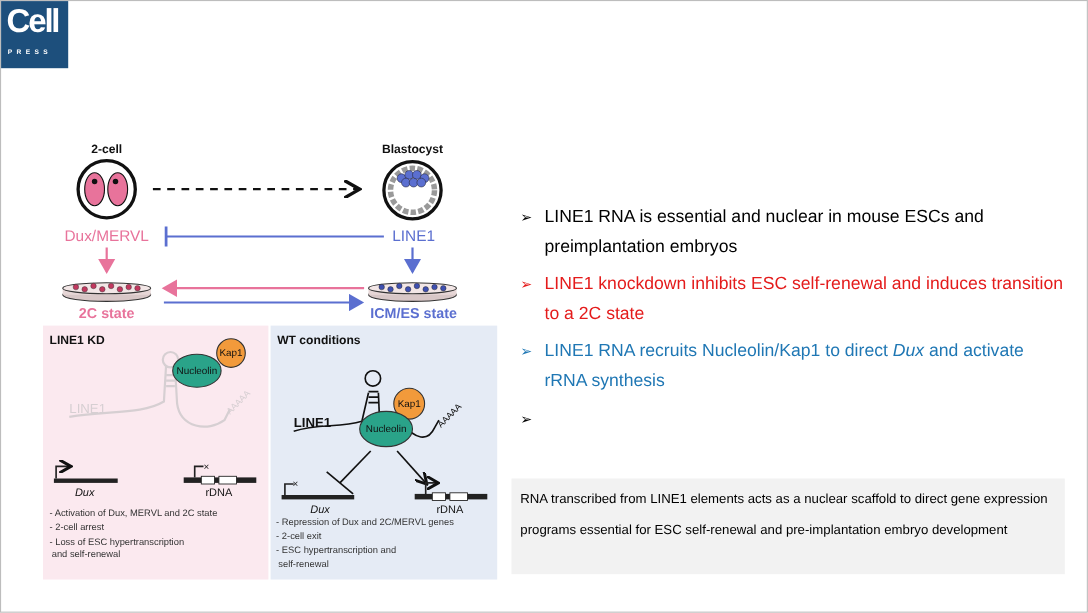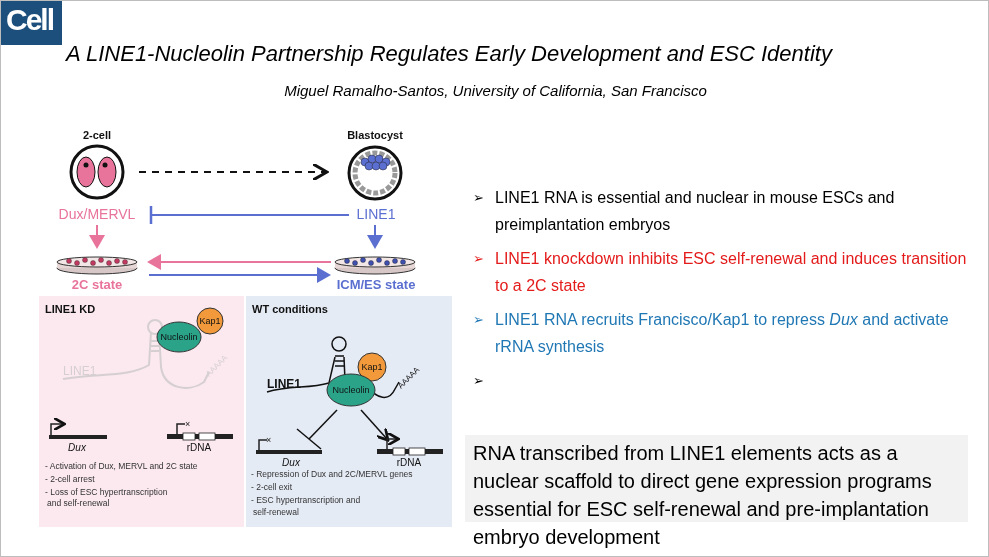--- a/index.html
+++ b/index.html
@@ -1,44 +1,42 @@
 <!DOCTYPE html>
 <html><head>
 <meta charset="utf-8">
 <style>
   html, body { margin:0; padding:0; background:#ffffff; }
   body { width:989px; height:557px; position:relative; overflow:hidden; font-family:"Liberation Sans", sans-serif; }
   .frame { position:absolute; left:0; top:0; width:987px; height:555px; border:1px solid #bdbdbd; background:#fff; }
-  .logo { position:absolute; left:0; top:0; width:61px; height:44px; background:#1d4f7c; color:#fff; }
+  .logo { position:absolute; left:0; top:0; width:61px; height:61px; background:#1d4f7c; color:#fff; }
   .logo .cell { position:absolute; left:5px; top:2px; font-family:"Liberation Sans", sans-serif; font-weight:bold; font-size:30px; letter-spacing:-2px; color:#fff; }
   .logo .press { position:absolute; left:6px; top:44px; font-size:6px; letter-spacing:4px; color:#fff; font-weight:bold; }
   .title { position:absolute; left:65px; top:40px; font-size:22px; font-style:italic; color:#000; white-space:nowrap; }
   .author { position:absolute; left:0; width:989px; top:81px; text-align:center; font-size:15px; font-style:italic; color:#000; }
   .figure { position:absolute; left:38px; top:126px; width:420px; height:400px; }
   .bullets { position:absolute; left:472px; top:183px; width:500px; }
   .bullet { position:relative; padding-left:22px; font-size:16px; line-height:27px; margin-bottom:7px; }
   .bullet .arrow { position:absolute; left:0; top:0; font-size:13px; }
   .b-black { color:#000; }
   .b-red { color:#e41b1b; }
   .b-blue { color:#1f77b4; }
   .summary { position:absolute; left:464px; top:434px; width:503px; height:87px; background:#f2f2f2; }
-  .summary p { margin:0; padding:4px 8px; font-size:20px; line-height:28px; color:#000; }
+  .summary p { margin:0; padding:4px 8px; font-size:12px; line-height:28px; color:#000; }
 </style>
 </head>
 <body>
 
 <div class="frame">
 
   <div class="logo">
     <span class="cell">Cell</span>
     <span class="press">PRESS</span>
   </div>
 
-  <div class="title">A LINE1-Nucleolin Partnership Regulates Early Development and ESC Identity</div>
-  <div class="author">Miguel Ramalho-Santos, University of California, San Francisco</div>
 
   <svg class="figure" viewBox="0 0 420 400" width="420" height="400" style="font-family:'Liberation Sans', sans-serif;">
     <defs>
       <marker id="arBlack" markerWidth="8" markerHeight="8" refX="6" refY="4" orient="auto">
           <path d="M0,0 L7,4 L0,8" fill="none" stroke="#111" stroke-width="1.5"></path>
         </marker>
       <marker id="arPink" markerWidth="8" markerHeight="8" refX="6" refY="4" orient="auto">
           <path d="M0,0 L7,4 L0,8 Z" fill="#e8739b"></path>
         </marker>
       <marker id="arBlue" markerWidth="8" markerHeight="8" refX="6" refY="4" orient="auto">
@@ -202,21 +200,21 @@
     <div class="bullet b-black">
       <span class="arrow">➢</span>
       <span>LINE1 RNA is essential and nuclear in mouse ESCs and preimplantation embryos</span>
     </div>
     <div class="bullet b-red">
       <span class="arrow">➢</span>
       <span>LINE1 knockdown inhibits ESC self-renewal and induces transition to a 2C state</span>
     </div>
     <div class="bullet b-blue">
       <span class="arrow">➢</span>
-      <span>LINE1 RNA recruits Francisco/Kap1 to repress </span><i>Dux</i><span> and activate rRNA synthesis</span>
+      <span>LINE1 RNA recruits Nucleolin/Kap1 to direct </span><i>Dux</i><span> and activate rRNA synthesis</span>
     </div>
     <div class="bullet b-black">
       <span class="arrow">➢</span>
     </div>
   </div>
 
   <div class="summary">
     <p>RNA transcribed from LINE1 elements acts as a nuclear scaffold to direct gene expression programs essential for ESC self-renewal and pre-implantation embryo development</p>
   </div>
 </div>

